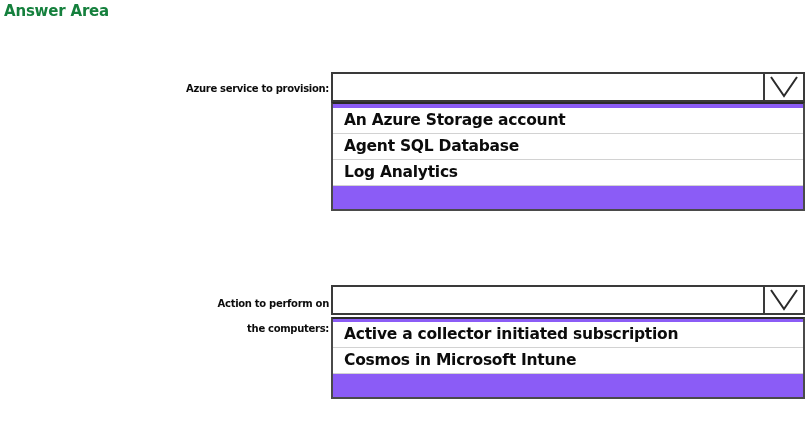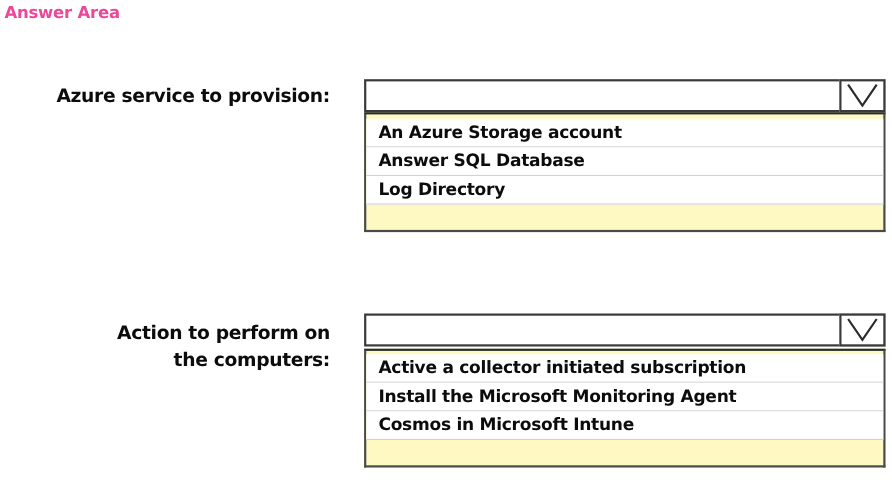--- a/index.html
+++ b/index.html
@@ -20,41 +20,41 @@
 
   
   .answer-area-title {
     position: absolute;
     left: 4px;
     top: 0px;
     font-size: 15px;
     font-weight: bold;
     letter-spacing: -0.2px;
     line-height: 22px;
-    color: #ec4899;
+    color: #15803d;
     white-space: nowrap;
   }
 
   
   .question-block {
     position: absolute;
     left: 0;
     width: 811px;
   }
   #block-1 { top: 72px; }
   #block-2 { top: 285px; }
 
   
   .field-label {
     position: absolute;
-    right: 511px;          
+    right: 482px;          
     top: 0px;
     width: 300px;
     text-align: right;
-    font-size: 17px;
+    font-size: 10px;
     font-weight: bold;
     letter-spacing: -0.3px;
     line-height: 25px;
     color: #0c0c0c;
     white-space: pre-line;
   }
   #block-1 .field-label { top: 4px; }
   #block-2 .field-label { top: 6px; }
 
   
@@ -101,21 +101,21 @@
   }
 
   
   .option-list {
     position: absolute;
     left: 331px;
     width: 474px;
     box-sizing: border-box;
     border: 2px solid #4a4a4a;
     border-top: 2px solid #2b2b2b;
-    background: #fef9c3;
+    background: #8b5cf6;
     padding: 0;
     margin: 0;
     list-style: none;
   }
   #block-1 .option-list { top: 30px; padding-bottom: 23px; }
   #block-2 .option-list { top: 32px; padding-bottom: 23px; }
 
   .option-item {
     position: relative;
     height: 25px;
@@ -146,39 +146,38 @@
     <div class="combo-value" placeholder=""></div>
     <div class="combo-arrow-cell">
       <svg width="30" height="22" viewBox="0 0 30 22" aria-hidden="true">
         <polyline points="2,1 15,20 28,1" fill="none" stroke="#2b2b2b" stroke-width="2"></polyline>
       </svg>
     </div>
   </div>
 
   <ul class="option-list">
     <li class="option-item">An Azure Storage account</li>
-    <li class="option-item">Answer SQL Database</li>
-    <li class="option-item">Log Directory</li>
+    <li class="option-item">Agent SQL Database</li>
+    <li class="option-item">Log Analytics</li>
   </ul>
 
 </div>
 
 <div class="question-block" id="block-2">
 
   <div class="field-label">Action to perform on
 the computers:</div>
 
   <div class="combo">
     <div class="combo-value" placeholder=""></div>
     <div class="combo-arrow-cell">
       <svg width="30" height="22" viewBox="0 0 30 22" aria-hidden="true">
         <polyline points="2,1 15,20 28,1" fill="none" stroke="#2b2b2b" stroke-width="2"></polyline>
       </svg>
     </div>
   </div>
 
   <ul class="option-list">
     <li class="option-item">Active a collector initiated subscription</li>
-    <li class="option-item">Install the Microsoft Monitoring Agent</li>
     <li class="option-item">Cosmos in Microsoft Intune</li>
   </ul>
 
 </div>
 
 </body></html>

